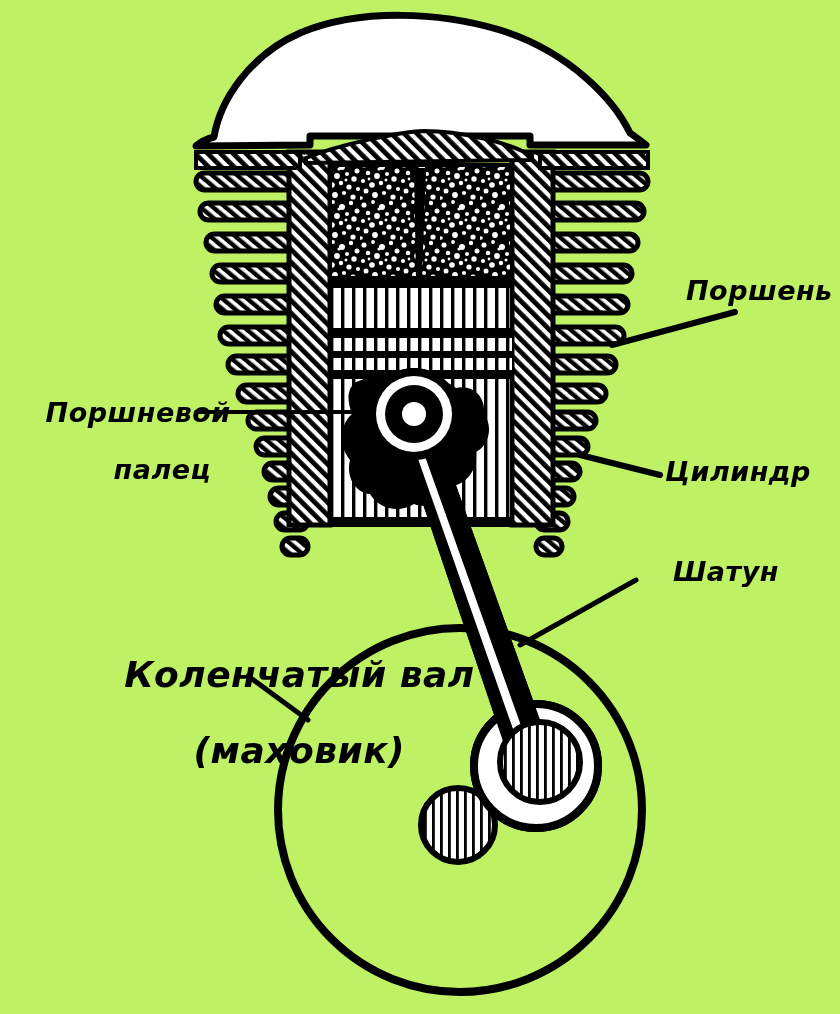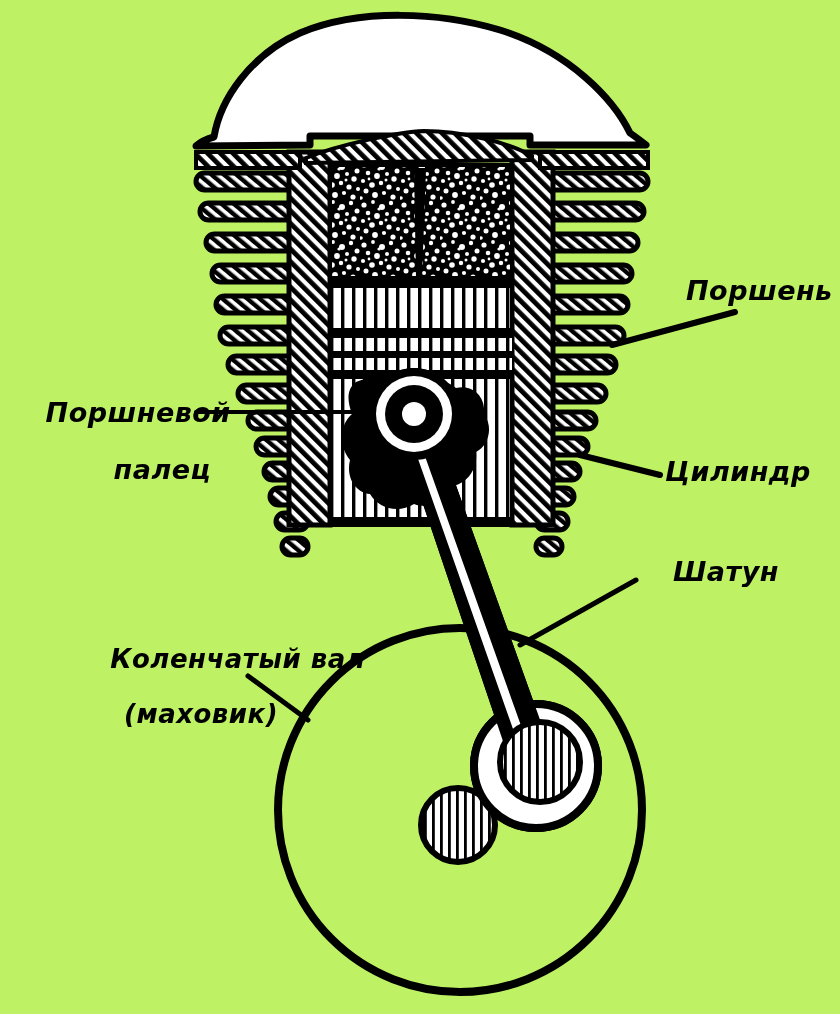--- a/index.html
+++ b/index.html
@@ -31,21 +31,21 @@
     font-style: italic;
     color: #000000;
     white-space: pre;
     line-height: 1.06;
     letter-spacing: 0.5px;
   }
   #label-piston       { left: 686px; top: 277px;  font-size: 27px; }
   #label-cylinder     { left: 665px; top: 458px;  font-size: 27px; }
   #label-conrod       { left: 637px; top: 558px;  font-size: 27px; margin-left: 36px; }
   #label-piston-pin   { left: 6px;   top: 370px;  font-size: 27px; text-align: right; width: 205px;}
-  #label-crankshaft   { left: 72px;  top: 618px;  font-size: 26px; }
+  #label-crankshaft   { left: 72px;  top: 618px;  font-size: 36px; text-align: center; }
   #label-crankshaft .l2 { display: block; padding-left: 4px; margin-left: 48px; }
 </style>
 </head>
 <body>
 
 <div id="figure">
 
   <svg width="840" height="1014" viewBox="0 0 840 1014">
     <defs>
 

